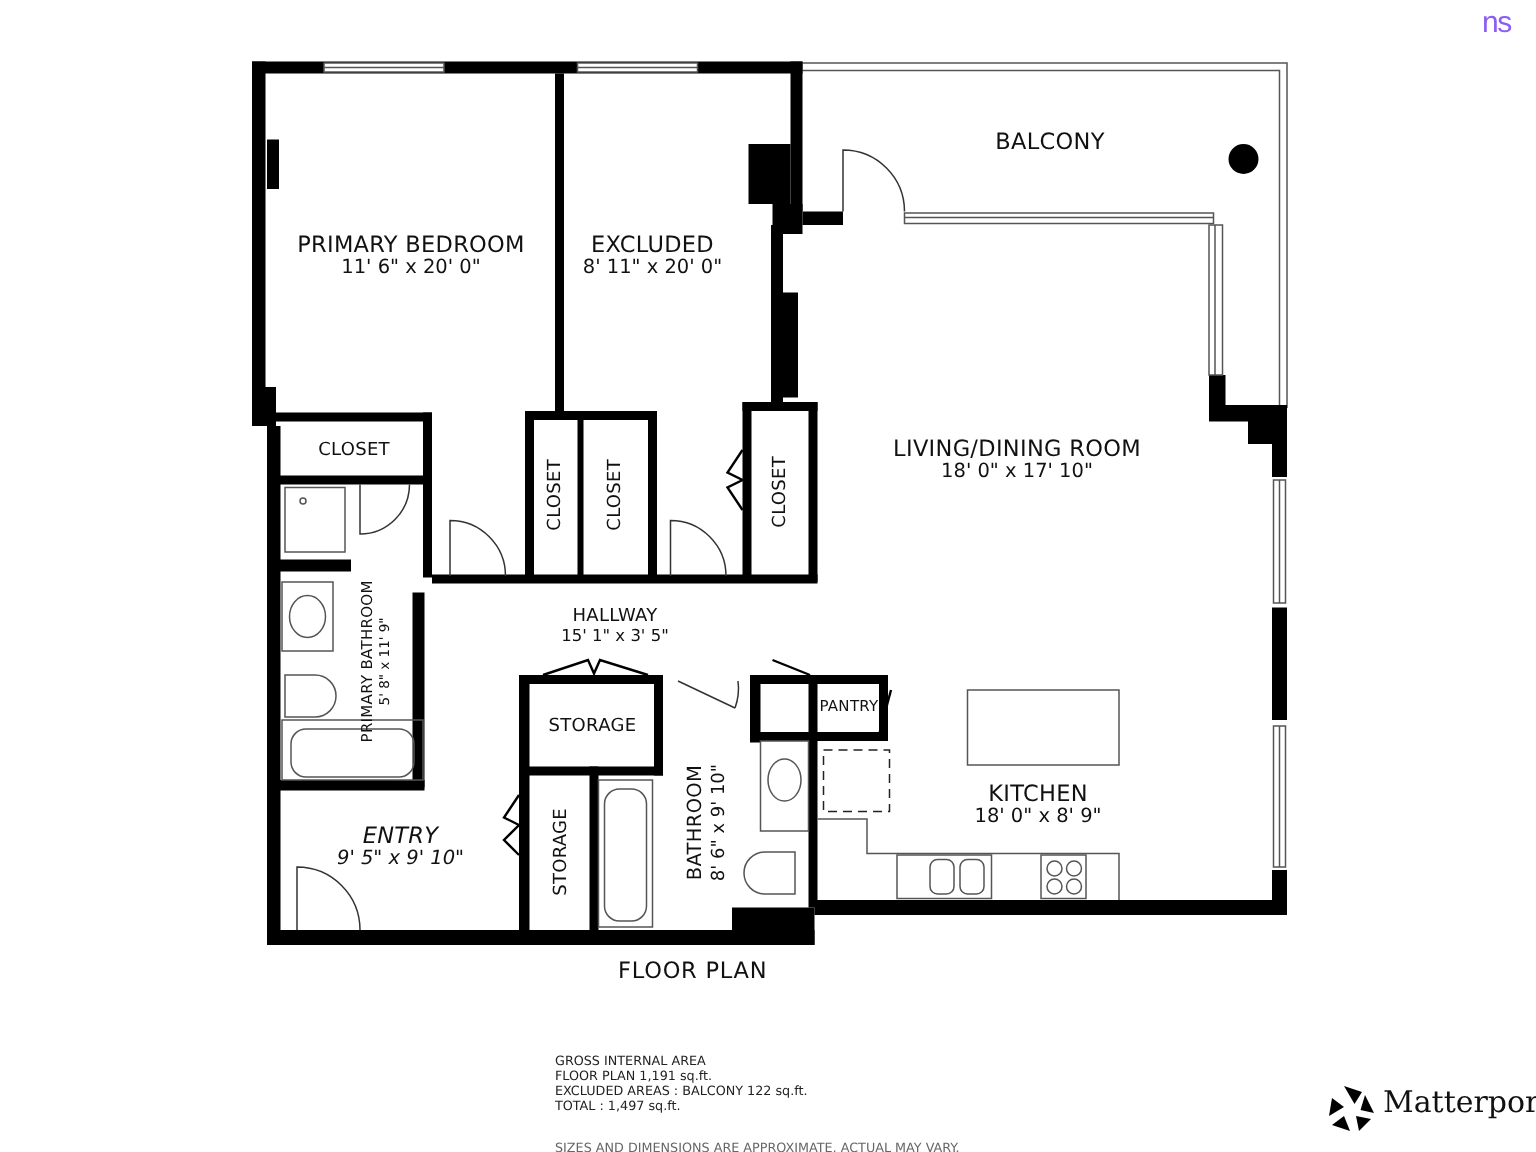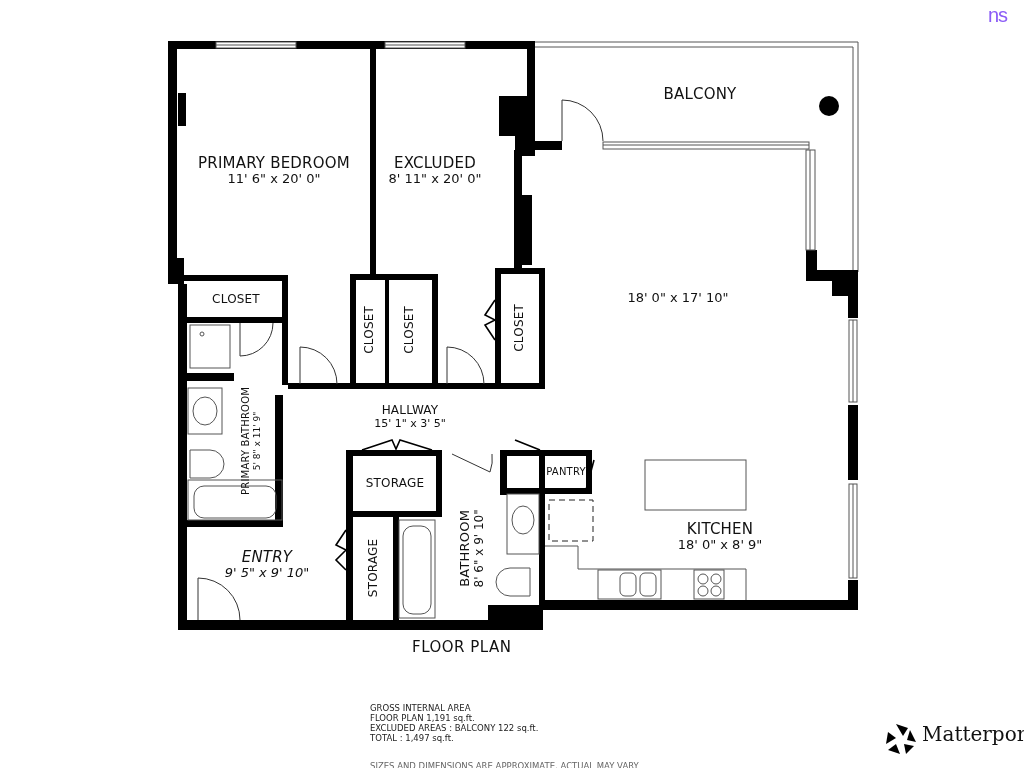--- a/index.html
+++ b/index.html
@@ -164,20 +164,21 @@
   <span class="dim">11' 6" x 20' 0"</span>
 </div>
 <div class="lbl" style="left:378px; top:155px; width:114px;">
   <span class="name">EXCLUDED</span>
   <span class="dim">8' 11" x 20' 0"</span>
 </div>
 <div class="lbl" style="left:640px; top:86px; width:120px;">
   <span class="name">BALCONY</span>
 </div>
 <div class="lbl" style="left:580px; top:291px; width:196px;">
+  <span class="name">LIVING/DINING ROOM</span>
   <span class="dim">18' 0" x 17' 10"</span>
 </div>
 <div class="lbl small" style="left:190px; top:293px; width:92px;">
   <span class="name">CLOSET</span>
 </div>
 <div class="lbl small vert" style="left:340px; top:323px; width:60px;">
   <span class="name">CLOSET</span>
 </div>
 <div class="lbl small vert" style="left:380px; top:323px; width:60px;">
   <span class="name">CLOSET</span>
@@ -199,21 +200,21 @@
 <div class="lbl small vert" style="left:334px; top:561px; width:80px;">
   <span class="name">STORAGE</span>
 </div>
 <div class="lbl vert" style="left:420px; top:534px; width:104px;">
   <span class="name" style="font-size:13px;">BATHROOM</span>
   <span class="dim" style="font-size:12px;">8' 6" x 9' 10"</span>
 </div>
 <div class="lbl tiny" style="left:545px; top:466px; width:42px;">
   <span class="name">PANTRY</span>
 </div>
-<div class="lbl" style="left:660px; top:521px; width:120px;">
+<div class="lbl" style="left:632px; top:521px; width:120px;">
   <span class="name">KITCHEN</span>
   <span class="dim">18' 0" x 8' 9"</span>
 </div>
 <div class="lbl" style="left:212px; top:549px; width:110px;font-style:italic;">
   <span class="name">ENTRY</span>
   <span class="dim">9' 5" x 9' 10"</span>
 </div>
 
 <div class="title">FLOOR PLAN</div>
 

